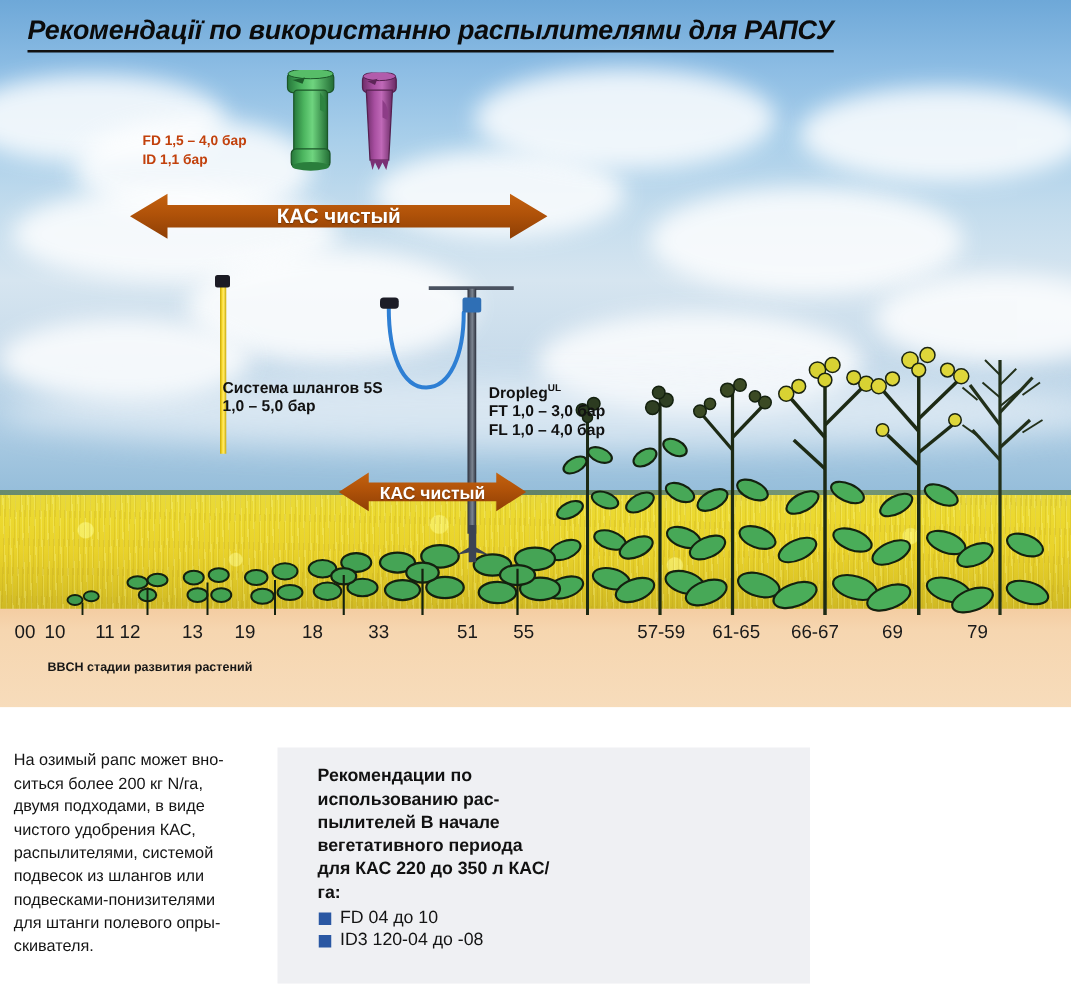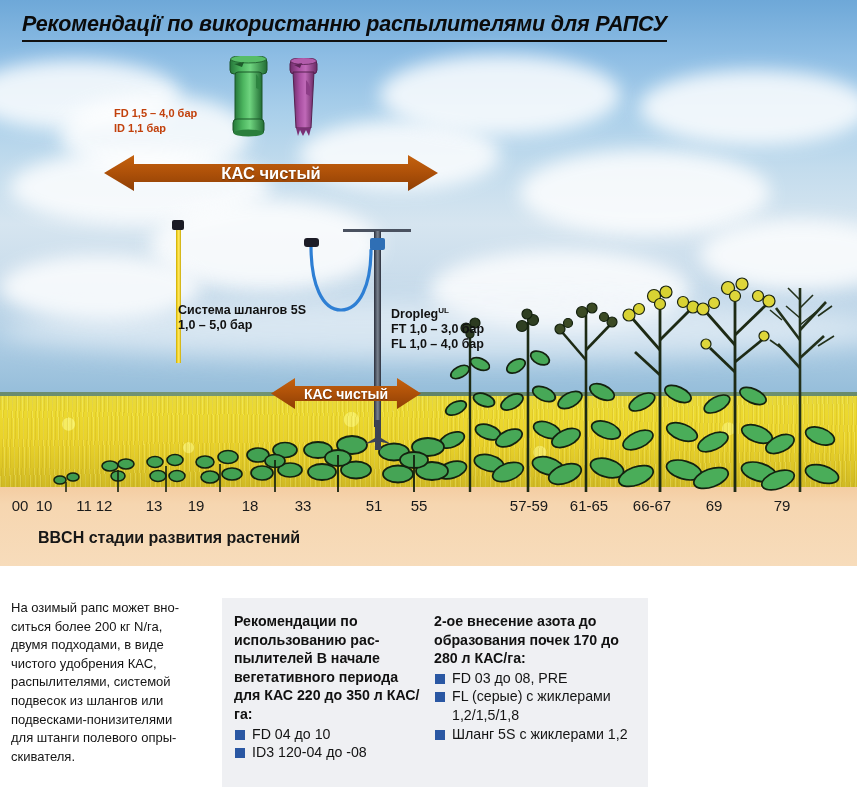--- a/index.html
+++ b/index.html
@@ -249,21 +249,21 @@
     position: absolute;
     top: 0;
     font-size: 15px;
     color: #1a1a1a;
     white-space: nowrap;
     transform: translateX(-50%);
   }
   .bbch-caption {
     position: absolute;
     left: 38px; top: 529px;
-    font-size: 16px;
+    font-size: 10px;
     font-weight: bold;
     color: #171717;
     z-index: 25;
     white-space: nowrap;
   }
 
   
   .bottom {
     position: absolute;
     left: 0; top: 566px;
@@ -279,21 +279,21 @@
     color: #141414;
   }
   .gray-panel {
     position: absolute;
     left: 222px; top: 32px;
     width: 426px; height: 189px;
     background: #eff0f3;
   }
   .col-mid {
     position: absolute;
-    left: 12px; top: 14px;
+    left: 32px; top: 14px;
     width: 186px;
   }
   .col-right {
     position: absolute;
     left: 212px; top: 14px;
     width: 206px;
   }
   .col-head {
     font-size: 14.2px;
     font-weight: bold;
@@ -664,23 +664,15 @@
   <div class="gray-panel">
 
     <div class="col-mid">
       <p class="col-head">Рекомендации по использованию рас-пылителей В начале вегетативного периода для КАС 220 до 350 л КАС/га:</p>
       <ul class="bullet-list" id="list-mid">
           <li>FD 04 до 10</li>
           <li>ID3 120-04 до -08</li>
         </ul>
     </div>
 
-    <div class="col-right">
-      <p class="col-head">2-ое внесение азота до образования почек 170 до 280 л КАС/га:</p>
-      <ul class="bullet-list" id="list-right">
-          <li>FD 03 до 08, PRE</li>
-          <li>FL (серые) с жиклерами 1,2/1,5/1,8</li>
-          <li>Шланг 5S с жиклерами 1,2</li>
-        </ul>
-    </div>
 
   </div>
 </div>
 
 </body></html>

